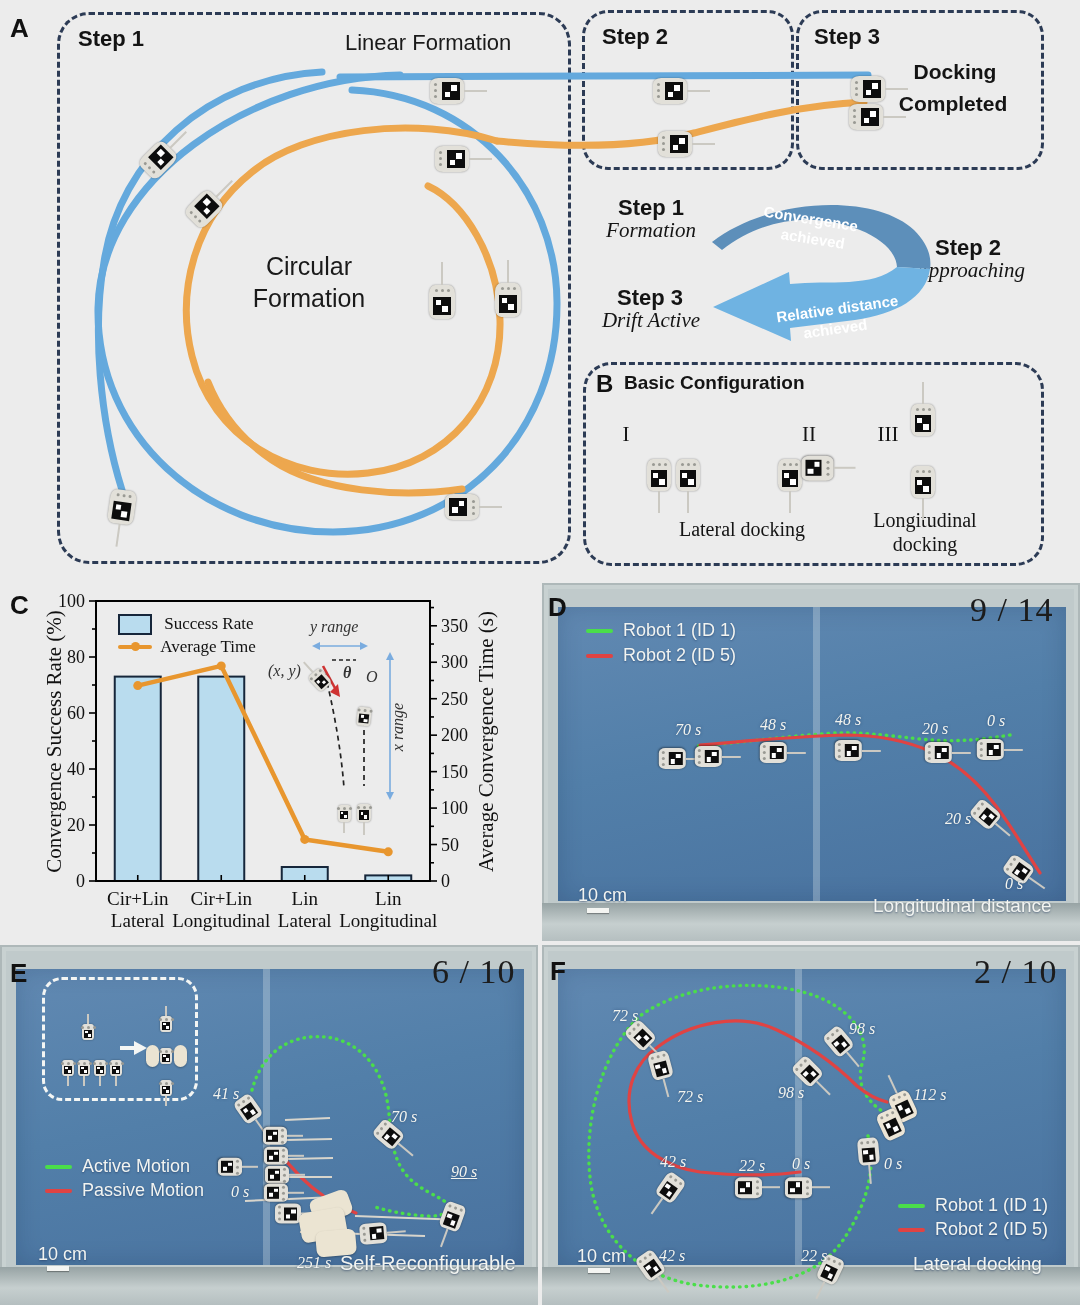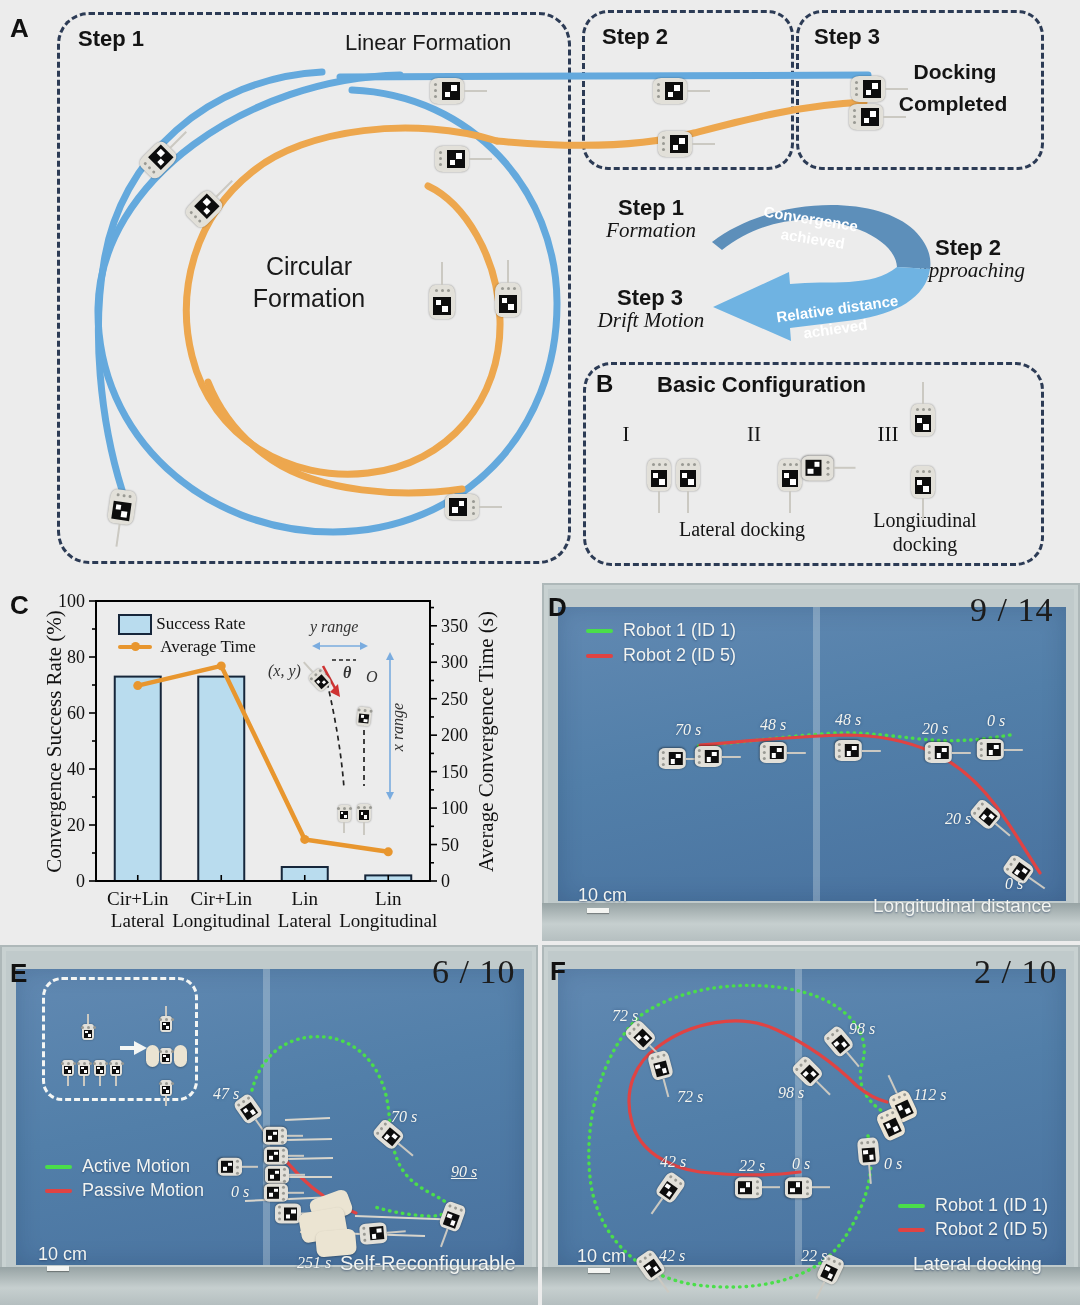--- a/index.html
+++ b/index.html
@@ -190,38 +190,38 @@
   <div class="step center" style="left:900px;top:60px;width:110px;">Docking</div>
   <div class="step center" style="left:888px;top:92px;width:130px;">Completed</div>
   <div class="plain center" style="left:234px;top:252px;width:150px;font-size:25px;">Circular</div>
   <div class="plain center" style="left:234px;top:284px;width:150px;font-size:25px;">Formation</div>
 
   <div class="step center" style="left:601px;top:195px;width:100px;font-size:22px;">Step 1</div>
   <div class="ital" style="left:581px;top:218px;width:140px;">Formation</div>
   <div class="step center" style="left:918px;top:235px;width:100px;font-size:22px;">Step 2</div>
   <div class="ital" style="left:898px;top:258px;width:145px;">Approaching</div>
   <div class="step center" style="left:600px;top:285px;width:100px;font-size:22px;">Step 3</div>
-  <div class="ital" style="left:576px;top:308px;width:150px;">Drift Motion</div>
+  <div class="ital" style="left:576px;top:308px;width:150px;">Drift Active</div>
 
   <div class="lbl" style="left:596px;top:370px;font-size:24px;">B</div>
-  <div class="step" style="left:657px;top:372px;font-size:22px;">Basic Configuration</div>
+  <div class="step" style="left:624px;top:372px;font-size:19px;">Basic Configuration</div>
   <div class="ital" style="left:606px;top:422px;width:40px;font-style:normal;">I</div>
-  <div class="ital" style="left:734px;top:422px;width:40px;font-style:normal;">II</div>
+  <div class="ital" style="left:776px;top:422px;width:40px;font-style:normal;text-align:right;">II</div>
   <div class="ital" style="left:868px;top:422px;width:40px;font-style:normal;">III</div>
   <div class="ital" style="left:662px;top:518px;width:160px;font-style:normal;font-size:20px;">Lateral docking</div>
   <div class="ital" style="left:855px;top:509px;width:140px;font-style:normal;font-size:20px;">Longitudinal</div>
   <div class="ital" style="left:855px;top:533px;width:140px;font-style:normal;font-size:20px;">docking</div>
 
   <div class="lbl" style="left:10px;top:590px;">C</div>
   <div class="ylab" style="left:-90px;top:729px;width:288px;">Convergence Success Rate (%)</div>
   <div class="ylab" style="left:326px;top:729px;width:320px;">Average Convergence Time (s)</div>
   <div class="clegend" style="left:118px;top:613px;">
     <div style="height:22px;">
       <span style="display:inline-block;width:30px;height:17px;background:#b9dcee;border:2px solid #16263a;vertical-align:middle;"></span>
-      <span style="vertical-align:middle;">Success Rate</span>
+      <span style="margin-left:8px;vertical-align:middle;">Success Rate</span>
     </div>
     <div style="height:22px;margin-top:1px;">
       <span style="display:inline-block;width:34px;height:4px;background:#e8962e;border-radius:2px;vertical-align:middle;position:relative;">
         <span style="position:absolute;left:13px;top:-3px;width:9px;height:9px;border-radius:50%;background:#e8962e;"></span>
       </span>
       <span style="margin-left:4px;vertical-align:middle;">Average Time</span>
     </div>
   </div>
 
   <div class="insetlab" style="left:310px;top:618px;">y range</div>
@@ -758,21 +758,21 @@
       <div class="mod" style="left: 173.5px; top: 1029px; width: 13px; height: 22px; transform: rotate(0deg);"></div>
     </div>
   <div id="annolayer" class="abs" style="left:0;top:0;width:100%;height:100%;z-index:6;pointer-events:none;">
       <span class="time" style="left: 688px; top: 714px;">70 s</span>
       <span class="time" style="left: 773px; top: 709px;">48 s</span>
       <span class="time" style="left: 848px; top: 704px;">48 s</span>
       <span class="time" style="left: 935px; top: 713px;">20 s</span>
       <span class="time" style="left: 996px; top: 705px;">0 s</span>
       <span class="time" style="left: 958px; top: 803px;">20 s</span>
       <span class="time" style="left: 1014px; top: 868px;">0 s</span>
-      <span class="time" style="left: 226px; top: 1078px;">47 s</span>
+      <span class="time" style="left: 226px; top: 1078px;">41 s</span>
       <span class="time" style="left: 404px; top: 1101px;">70 s</span>
       <span class="time" style="left: 240px; top: 1176px;">0 s</span>
       <span class="time" style="left: 464px; top: 1156px; text-decoration: underline;">90 s</span>
       <span class="time" style="left: 314px; top: 1247px;">251 s</span>
       <span class="time" style="left: 625px; top: 1000px;">72 s</span>
       <span class="time" style="left: 862px; top: 1013px;">98 s</span>
       <span class="time" style="left: 930px; top: 1079px;">112 s</span>
       <span class="time" style="left: 893px; top: 1148px;">0 s</span>
       <span class="time" style="left: 814px; top: 1240px;">22 s</span>
       <span class="time" style="left: 672px; top: 1240px;">42 s</span>

